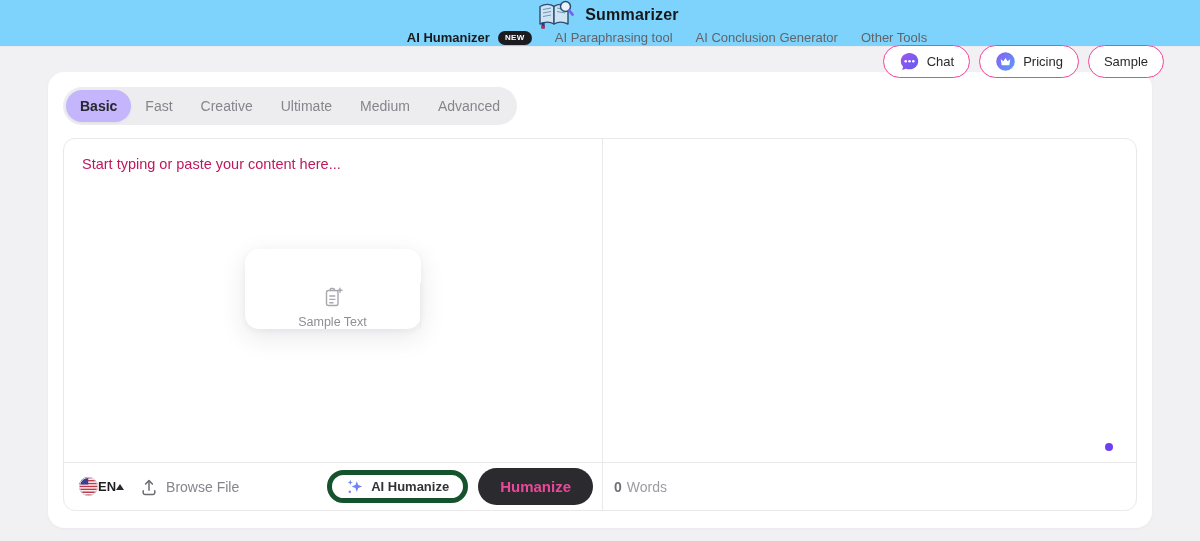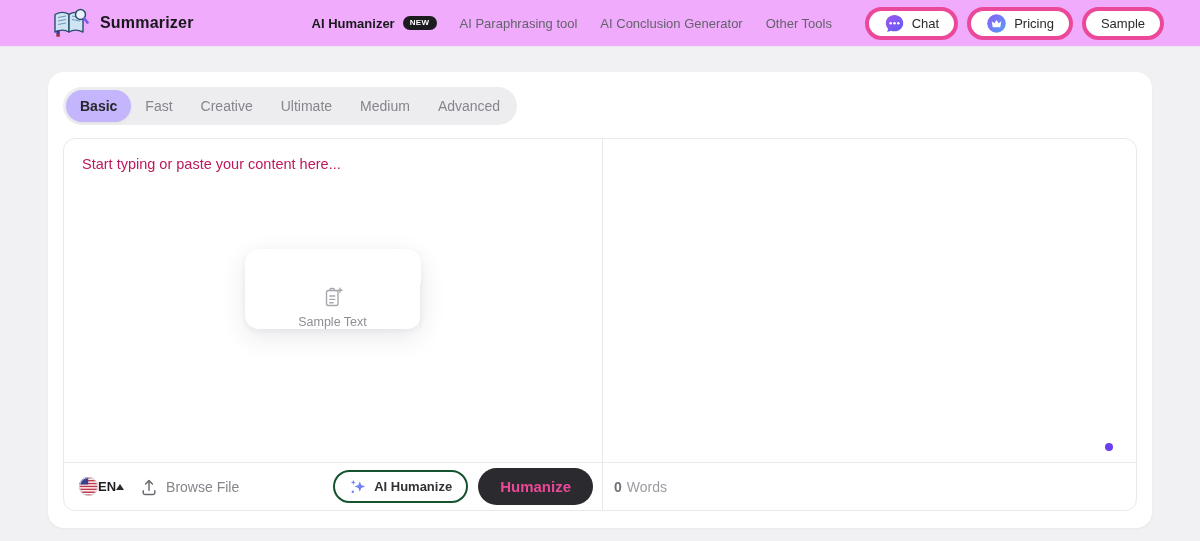--- a/index.html
+++ b/index.html
@@ -4,36 +4,36 @@
 <style>
   * { box-sizing: border-box; margin: 0; padding: 0; }
   html, body { width: 1200px; height: 541px; overflow: hidden; }
   body {
     font-family: "Liberation Sans", sans-serif;
     background: #f1f1f4;
     color: #1a1a1d;
   }
   
   .header {
-    height: 47px; background: #f0abfc; border-bottom: 1px solid #ebebee;
-    display: flex; align-items: center; padding: 0 36px 0 52px;
+    height: 47px; background: #7dd3fc; border-bottom: 1px solid #ebebee;
+    display: flex; align-items: center; padding: 0 36px 0 52px; flex-direction: column;
   }
   .brand { display: flex; align-items: center; gap: 10px; }
   .brand-name { font-size: 16px; font-weight: 700; color: #17171a; letter-spacing: .2px; }
   .nav { display: flex; align-items: center; gap: 23px; margin-left: 118px; font-size: 13px; color: #63636a; }
   .nav-item { display: flex; align-items: center; gap: 8px; cursor: pointer; white-space: nowrap; }
   .nav-item.active { color: #1a1a1d; font-weight: 700; }
   .badge {
     background: #1c1c20; color: #fff; font-size: 8px; font-weight: 700;
     padding: 3px 7px; border-radius: 9px; letter-spacing: .4px; line-height: 1;
   }
   .actions { margin-left: auto; display: flex; gap: 9px; }
   .pill-btn {
     display: flex; align-items: center; gap: 7px; background: #fff;
-    border: 4px solid #ec4899; border-radius: 17px; padding: 0 15px; height: 33px;
+    border: 1px solid #ec4899; border-radius: 17px; padding: 0 15px; height: 33px;
     font-size: 13px; color: #2a2a2e; font-weight: 500; cursor: pointer;
     font-family: "Liberation Sans", sans-serif;
   }
   
   .card {
     margin: 25px 48px 0; height: 456px; background: #fff; border-radius: 16px;
     padding: 15px; box-shadow: 0 1px 3px rgba(20,20,40,.04);
   }
   .tabs { display: inline-flex; background: #ededf0; border-radius: 19px; padding: 3px; align-items: center; }
   .tab { padding: 8px 14px; font-size: 14px; color: #85858c; border-radius: 16px; cursor: pointer; white-space: nowrap; }
@@ -59,21 +59,21 @@
   .dot { position: absolute; right: 23px; bottom: 11px; width: 8px; height: 8px; border-radius: 50%; }
   
   .footer { height: 48px; border-top: 1px solid #e9e9ec; display: flex; }
   .footer-left { width: 539px; border-right: 1px solid #e9e9ec; display: flex; align-items: center; padding: 0 9px 0 15px; }
   .lang { display: flex; align-items: center; gap: 0; cursor: pointer; }
   .lang-code { font-size: 13px; font-weight: 700; color: #1f1f23; }
   .caret-up { width: 0; height: 0; border-left: 4.5px solid transparent; border-right: 4.5px solid transparent; border-bottom: 6px solid #2a2a2e; }
   .browse { display: flex; align-items: center; gap: 8px; margin-left: 16px; cursor: pointer; font-size: 14px; color: #85858c; }
   .ai-humanize {
     margin-left: auto; display: flex; align-items: center; gap: 7px; height: 33px; padding: 0 14px;
-    border: 2px solid #14532d; border-radius: 17px; background: #fff; font-size: 13px; font-weight: 600;
+    border: 5px solid #14532d; border-radius: 17px; background: #fff; font-size: 13px; font-weight: 600;
     color: #323237; cursor: pointer; font-family: "Liberation Sans", sans-serif;
   }
   .humanize {
     margin-left: 10px; height: 37px; padding: 0 22px; border-radius: 19px; background: #2b2b2f;
     color: #ec4899; font-size: 15px; font-weight: 600; border: none; cursor: pointer;
     font-family: "Liberation Sans", sans-serif;
   }
   .footer-right { flex: 1; display: flex; align-items: center; padding-left: 11px; font-size: 14px; }
   .word-count { color: #6f6f76; font-weight: 600; }
   .words-label { color: #9b9ba2; margin-left: 5px; }

